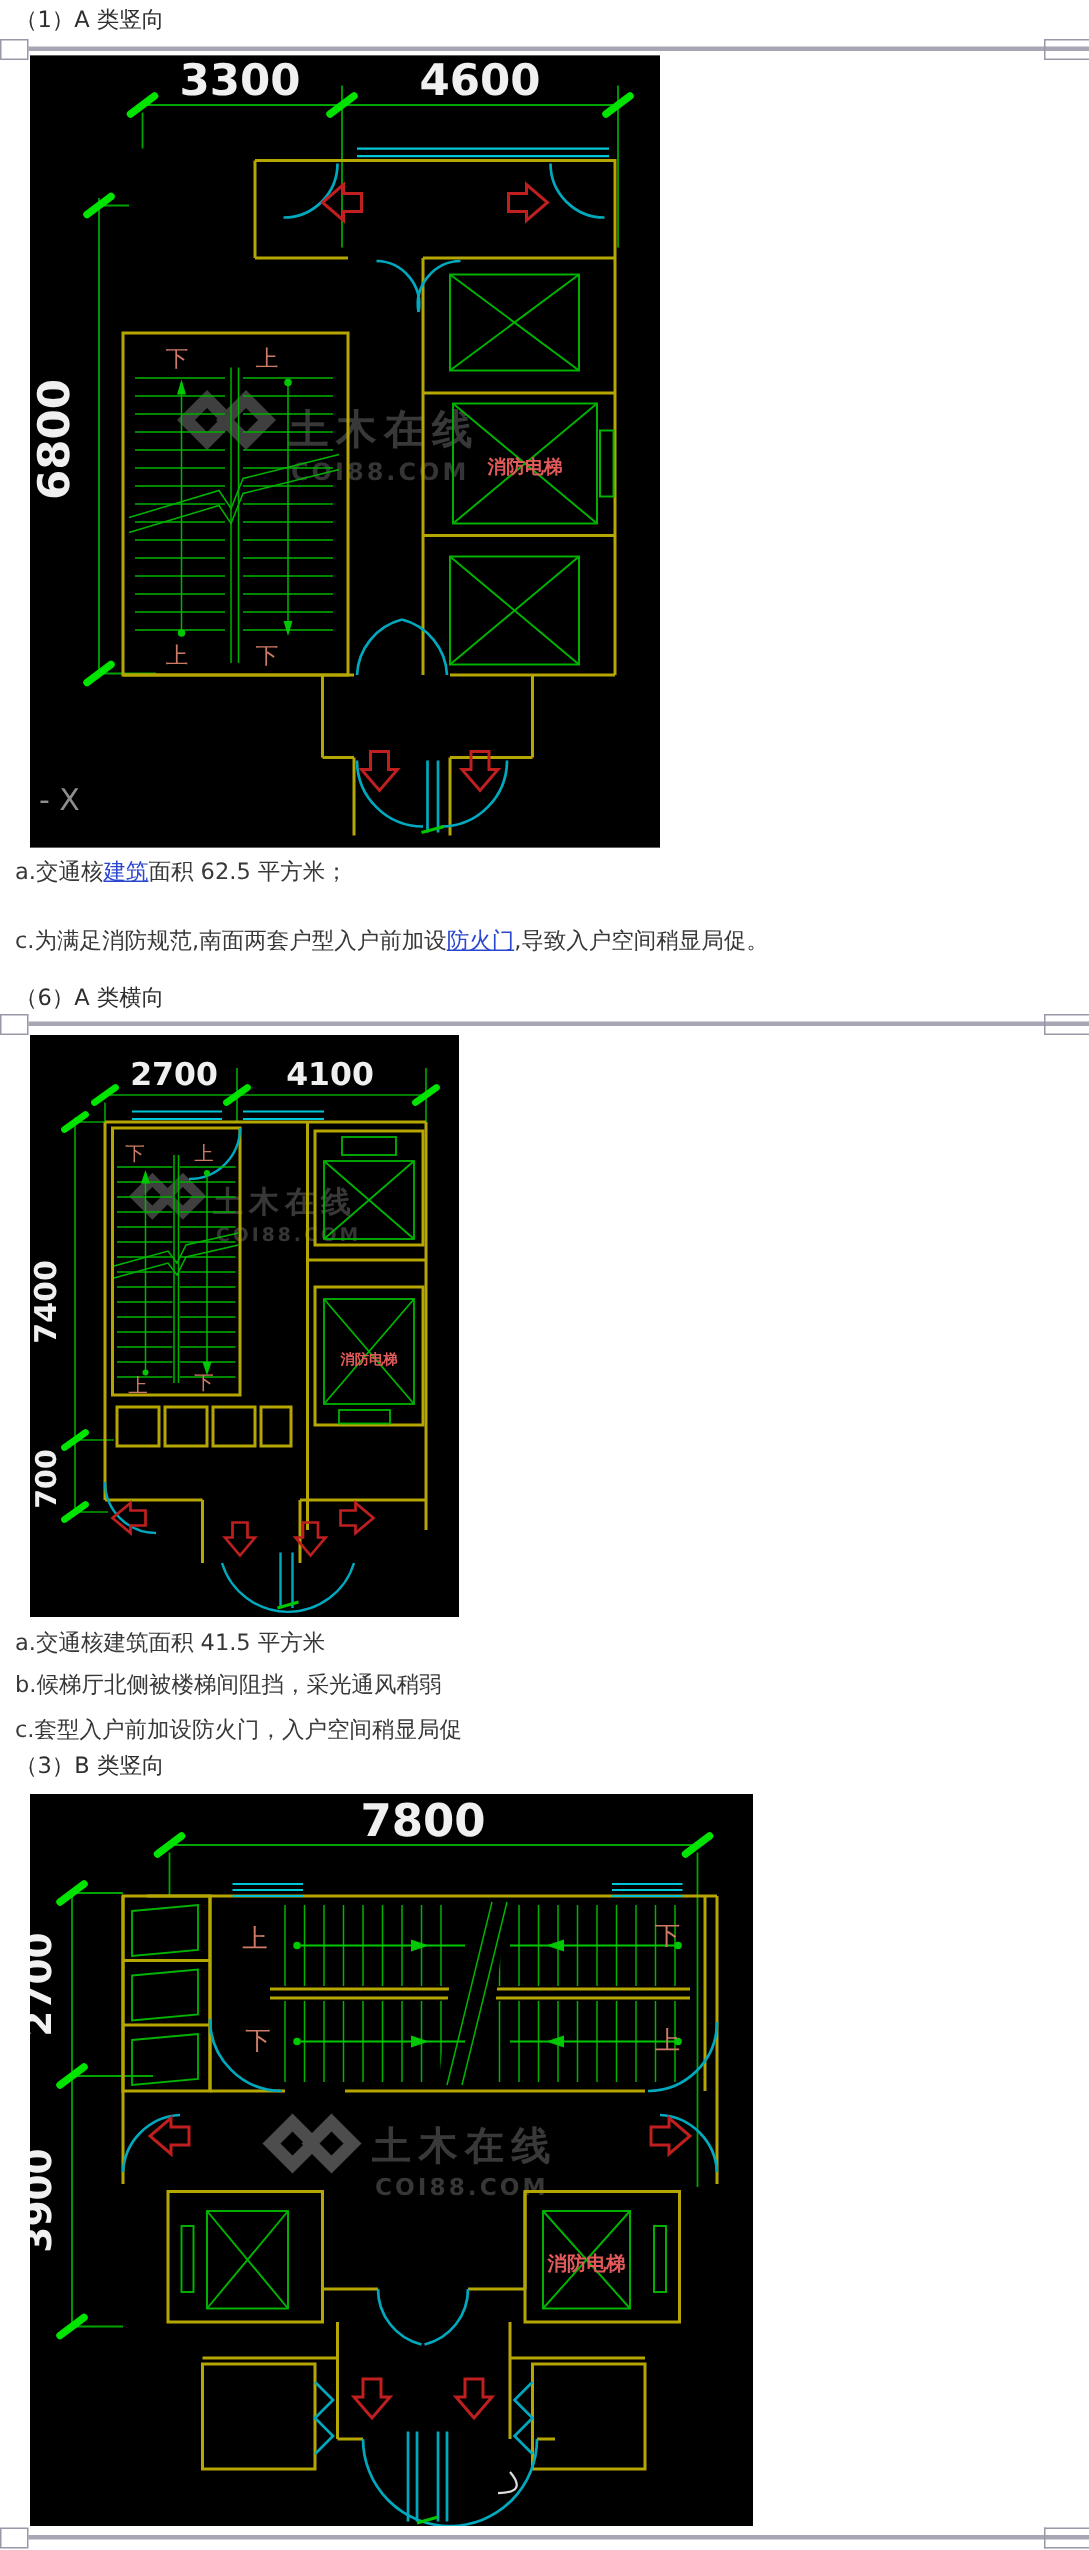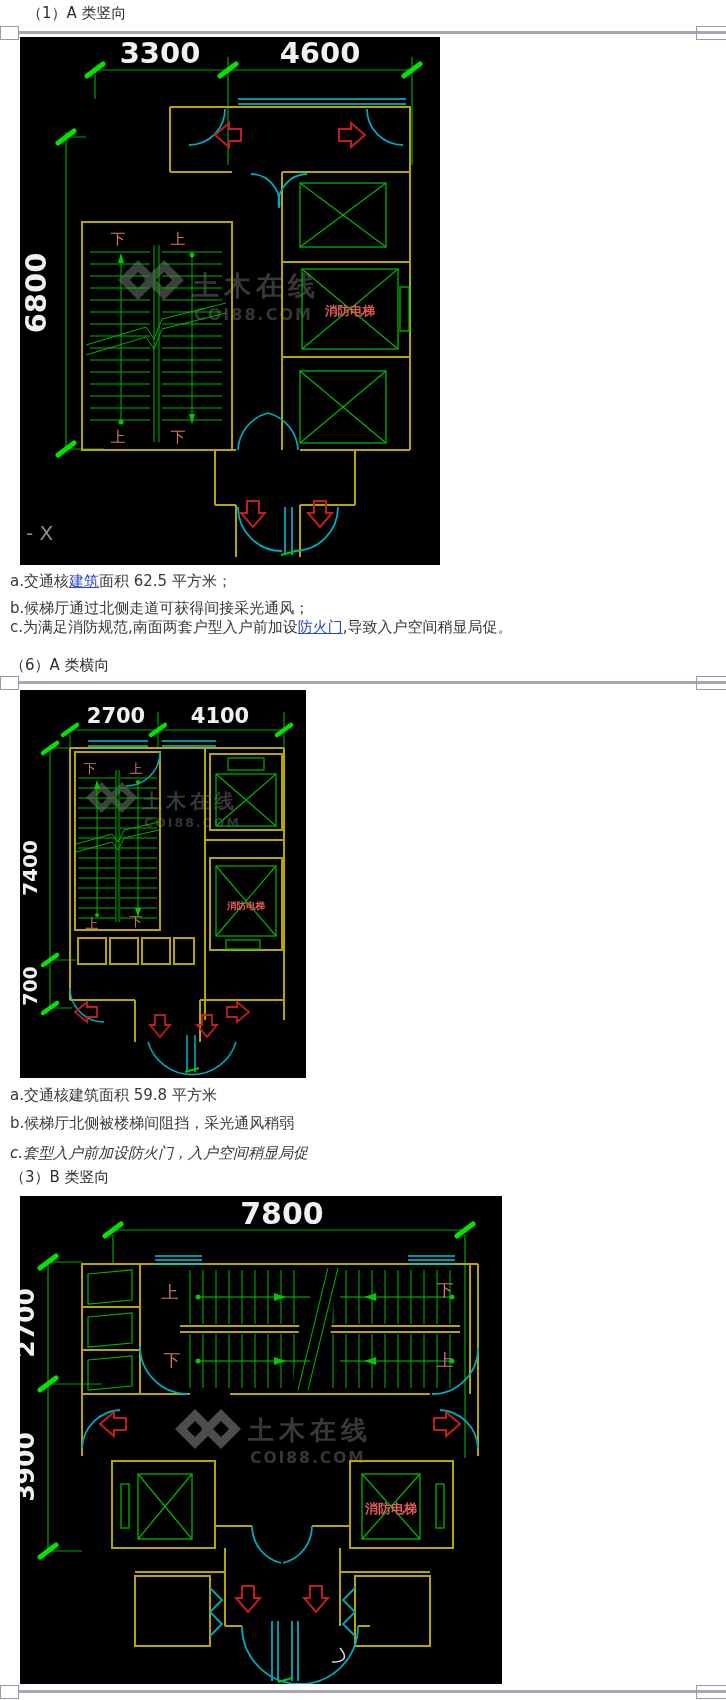--- a/index.html
+++ b/index.html
@@ -20,21 +20,21 @@
   .stairlbl{fill:#cd7a66;}
   .firelbl{fill:#e05a5a;font-weight:bold;}
   .wmcn{fill:#3d3d3d;font-weight:bold;}
   .wmen{fill:#3a3a3a;font-weight:bold;letter-spacing:2px;}
 </style>
 </head>
 <body>
 
 <div id="page">
 
-  <div class="heading" style="top:4px;margin-left:17px;">（1）A 类竖向</div>
+  <div class="heading" style="top:4px;">（1）A 类竖向</div>
 
   <div class="sep-line" style="top:31px;"></div>
   <div class="sep-box" style="top:26px;"></div>
   <div class="sep-bracket" style="top:26px;"></div>
 
   <div class="figure" style="left:20px;top:37px;width:420px;height:528px;">
   <svg width="420" height="528" viewBox="0 0 420 528">
     <defs>
       <path id="arrA" d="M-6,-18 H6 V-6 H12 L0,8 L-12,-6 H-6 Z"></path>
       <path id="tickA" d="M-8,6 L8,-6"></path>
@@ -123,21 +123,20 @@
     <text class="firelbl" x="330" y="278" font-size="12.5" text-anchor="middle">消防电梯</text>
 
     <g stroke="#00c800" stroke-width="2">
       <path d="M261,518 L276,514" fill="none"></path>
     </g>
     <text x="6" y="503" font-size="20" fill="#8e8e8e">- X</text>
   </svg>
   </div>
 
   <div class="note" style="top:572px;"><span>a.交通核</span><a>建筑</a><span>面积 62.5 平方米；</span></div>
-  <div class="note" style="top:599px;">b.候梯厅通过北侧走道可获得间接采光通风；</div>
   <div class="note" style="top:618px;"><span>c.为满足消防规范,南面两套户型入户前加设</span><a>防火门</a><span>,导致入户空间稍显局促。</span></div>
 
   <div class="heading" style="top:656px;">（6）A 类横向</div>
 
   <div class="sep-line" style="top:681px;"></div>
   <div class="sep-box" style="top:676px;"></div>
   <div class="sep-bracket" style="top:676px;"></div>
 
   <div class="figure" style="left:20px;top:690px;width:286px;height:388px;">
   <svg width="286" height="388" viewBox="0 0 286 388">
@@ -230,23 +229,23 @@
       <rect x="206" y="250" width="34" height="9"></rect>
     </g>
     <text class="firelbl" x="226" y="219" font-size="9.5" text-anchor="middle">消防电梯</text>
 
     <g stroke="#00c800" stroke-width="2">
       <path d="M165,382 L179,378" fill="none"></path>
     </g>
   </svg>
   </div>
 
-  <div class="note" style="top:1086px;">a.交通核建筑面积 59.8 平方米</div>
+  <div class="note" style="top:1086px;">a.交通核建筑面积 41.5 平方米</div>
   <div class="note" style="top:1114px;">b.候梯厅北侧被楼梯间阻挡，采光通风稍弱</div>
-  <div class="note" style="top:1144px;font-style:italic;">c.套型入户前加设防火门，入户空间稍显局促</div>
+  <div class="note" style="top:1144px;">c.套型入户前加设防火门，入户空间稍显局促</div>
 
   <div class="heading bold" style="top:1168px;">（3）B 类竖向</div>
 
   <div class="figure" style="left:20px;top:1196px;width:482px;height:488px;">
   <svg width="482" height="488" viewBox="0 0 482 488">
     <defs>
       <path id="arrC" d="M-6,-18 H6 V-6 H12 L0,8 L-12,-6 H-6 Z"></path>
       <path id="tickC" d="M-8,6 L8,-6"></path>
     </defs>
     <rect width="482" height="488" fill="#000"></rect>

